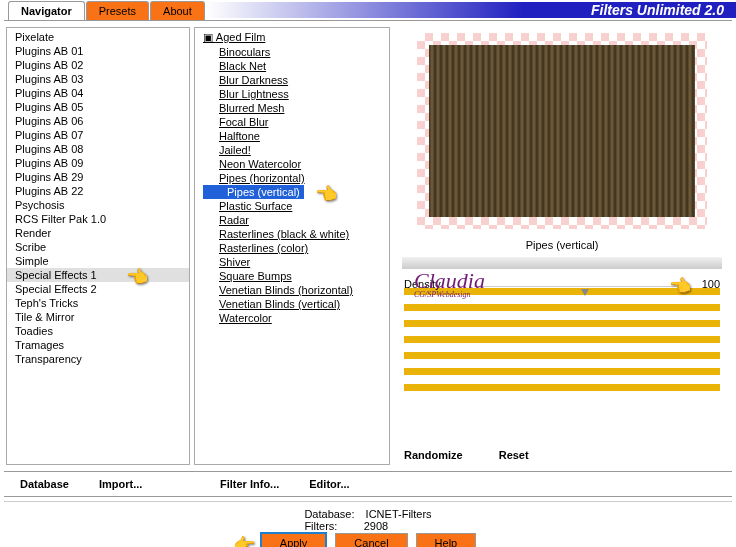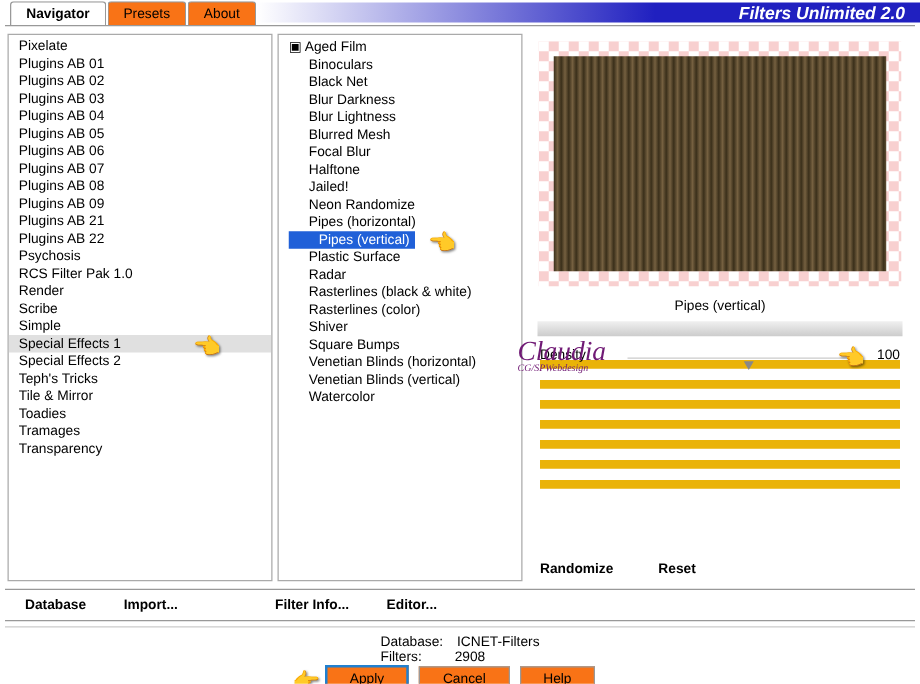--- a/index.html
+++ b/index.html
@@ -4,22 +4,22 @@
 <style>
 * { box-sizing: border-box; margin: 0; padding: 0; }
 body { font-family: Tahoma, Arial, sans-serif; font-size: 11px; background: #fff; width: 736px; height: 547px; overflow: hidden; position: relative; }
 .header { height: 20px; display: flex; align-items: center; }
 .tabs { display: flex; align-items: flex-end; padding-left: 8px; }
 .tab { padding: 3px 12px; border: 1px solid #999; border-bottom: none; background: #f97316; margin-right: 1px; cursor: pointer; font-size: 11px; border-radius: 3px 3px 0 0; }
 .tab.active { background: #fff; font-weight: bold; }
 .title-bar { flex: 1; background: linear-gradient(90deg, #fff 0%, #2020c0 60%); display: flex; justify-content: flex-end; align-items: center; padding-right: 12px; color: #fff; font-weight: bold; font-style: italic; font-size: 14px; }
 .hr { border-top: 1px solid #999; margin: 0 4px; }
 .main { display: flex; height: 450px; padding: 6px; gap: 4px; }
-.col1 { width: 212px; border: 1px solid #aaa; overflow-y: scroll; background: #fff; padding: 2px 0; }
-.col2 { width: 196px; border: 1px solid #aaa; background: #fff; padding: 2px 0; }
+.col1 { width: 184px; border: 1px solid #aaa; overflow-y: scroll; background: #fff; padding: 2px 0; }
+.col2 { width: 196px; border: 1px solid #aaa; background: #fff; padding: 2px 0; text-decoration: underline; }
 .col3 { flex: 1; display: flex; flex-direction: column; }
 .list-item { padding: 1px 8px; cursor: pointer; white-space: nowrap; position: relative; }
 .list-item.selected { background: #e0e0e0; }
 .list-item.sel-blue { background: #2060d8; color: #fff; display: inline-block; margin-left: 8px; padding: 1px 4px; }
 .col2 .list-item { padding-left: 24px; }
 .col2 .list-item.top { padding-left: 8px; }
 .hand { position: absolute; font-size: 18px; pointer-events: none; filter: drop-shadow(1px 1px 1px rgba(0,0,0,0.5)); }
 .preview-wrap { padding: 6px; display: flex; justify-content: center; }
 .preview { width: 290px; height: 196px; background: repeating-conic-gradient(#f8d0d0 0 25%, #fff 0 50%) 0 0/16px 16px; padding: 12px; position: relative; }
 .preview-inner { width: 100%; height: 100%; background: repeating-linear-gradient(90deg, #3a2f1a 0, #756040 3px, #3a2f1a 6px); }
@@ -62,21 +62,21 @@
       <div class="list-item">Pixelate</div>
       <div class="list-item">Plugins AB 01</div>
       <div class="list-item">Plugins AB 02</div>
       <div class="list-item">Plugins AB 03</div>
       <div class="list-item">Plugins AB 04</div>
       <div class="list-item">Plugins AB 05</div>
       <div class="list-item">Plugins AB 06</div>
       <div class="list-item">Plugins AB 07</div>
       <div class="list-item">Plugins AB 08</div>
       <div class="list-item">Plugins AB 09</div>
-      <div class="list-item">Plugins AB 21</div>
+      <div class="list-item">Plugins AB 29</div>
       <div class="list-item">Plugins AB 22</div>
       <div class="list-item">Psychosis</div>
       <div class="list-item">RCS Filter Pak 1.0</div>
       <div class="list-item">Render</div>
       <div class="list-item">Scribe</div>
       <div class="list-item">Simple</div>
       <div class="list-item selected">Special Effects 1<span class="hand" style="right: 40px; top: -2px;">👈</span></div>
       <div class="list-item">Special Effects 2</div>
       <div class="list-item">Teph's Tricks</div>
       <div class="list-item">Tile &amp; Mirror</div>
@@ -88,21 +88,21 @@
     <div class="list-item top">▣ <span>Aged Film</span></div>
     <div id="filter-list">
         <div class="list-item">Binoculars</div>
         <div class="list-item">Black Net</div>
         <div class="list-item">Blur Darkness</div>
         <div class="list-item">Blur Lightness</div>
         <div class="list-item">Blurred Mesh</div>
         <div class="list-item">Focal Blur</div>
         <div class="list-item">Halftone</div>
         <div class="list-item">Jailed!</div>
-        <div class="list-item">Neon Randomize</div>
+        <div class="list-item">Neon Watercolor</div>
         <div class="list-item">Pipes (horizontal)</div>
         <div style="position: relative;"><div class="list-item sel-blue">Pipes (vertical)</div><span class="hand" style="left: 120px; top: -2px;">👈</span></div>
         <div class="list-item">Plastic Surface</div>
         <div class="list-item">Radar</div>
         <div class="list-item">Rasterlines (black &amp; white)</div>
         <div class="list-item">Rasterlines (color)</div>
         <div class="list-item">Shiver</div>
         <div class="list-item">Square Bumps</div>
         <div class="list-item">Venetian Blinds (horizontal)</div>
         <div class="list-item">Venetian Blinds (vertical)</div>

